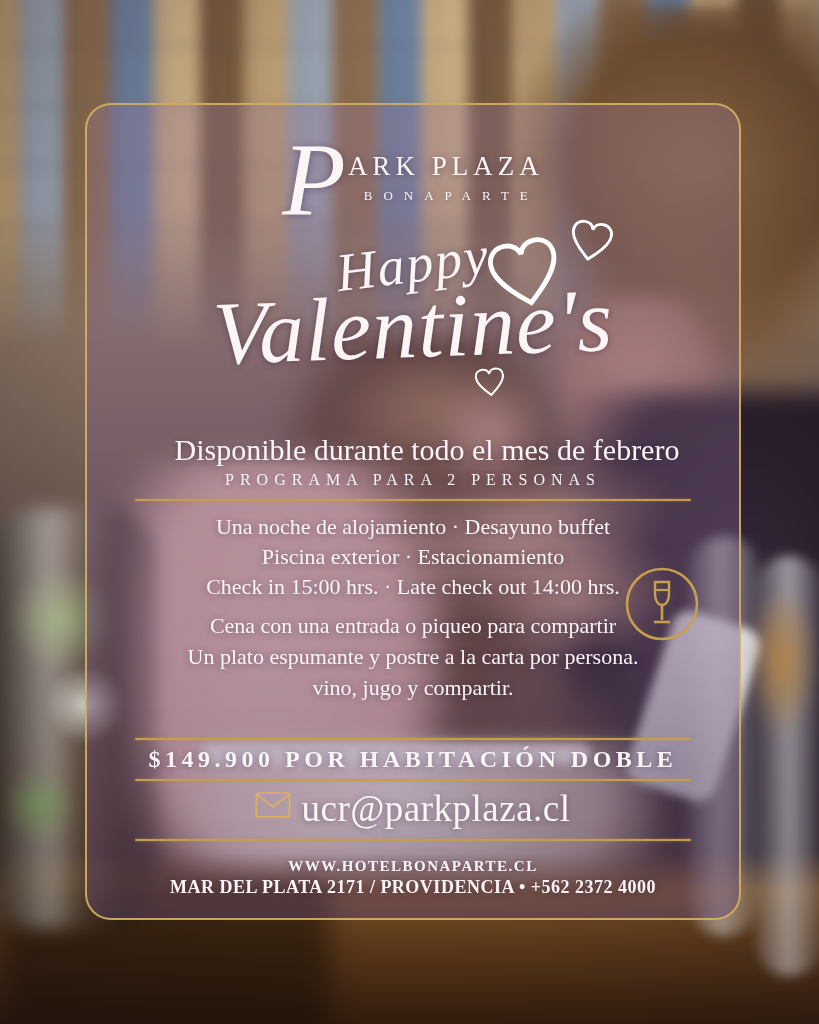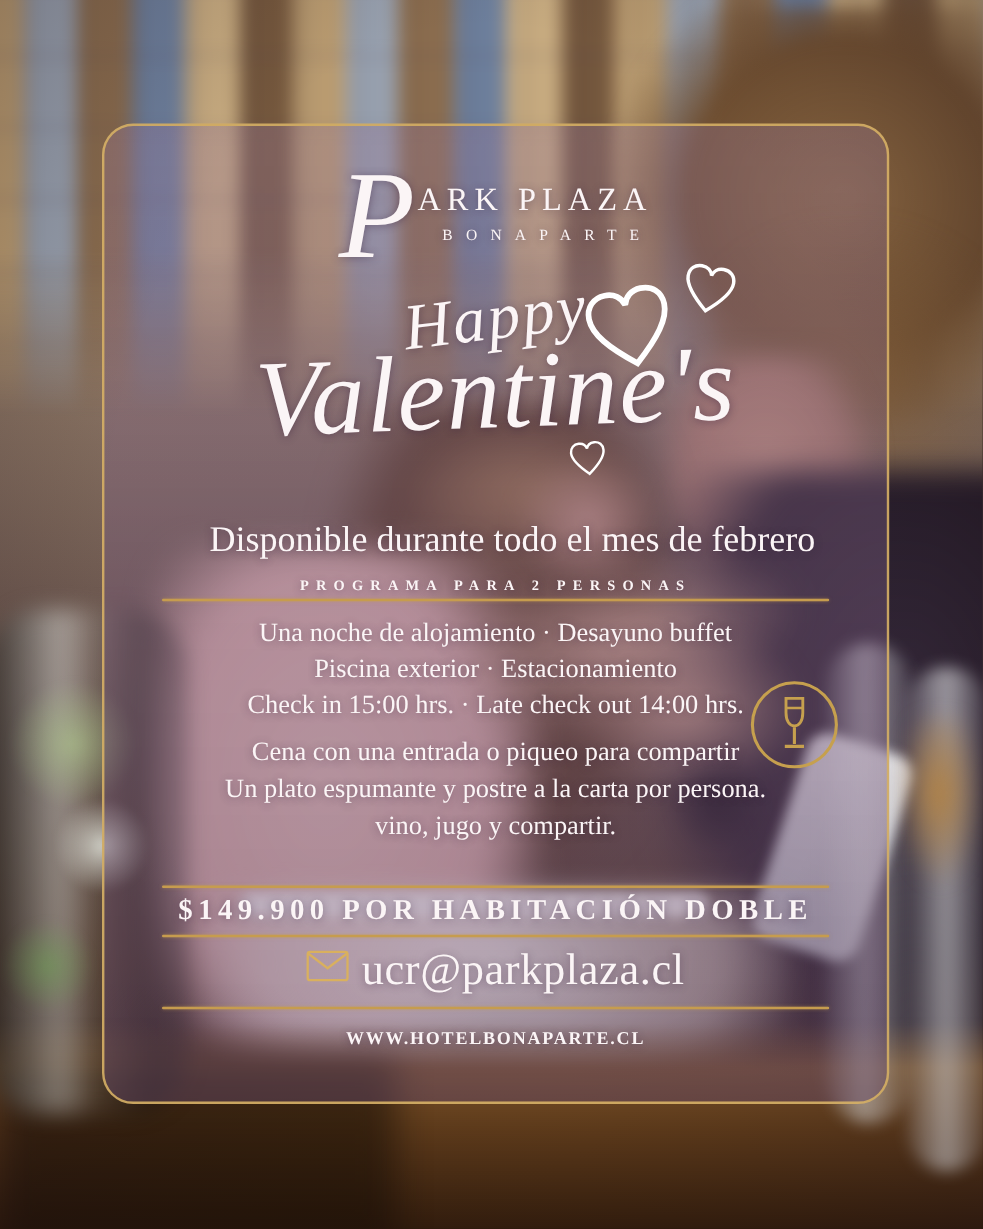--- a/index.html
+++ b/index.html
@@ -54,36 +54,36 @@
     border:2px solid rgba(214,176,100,.9);border-radius:26px;
     background:linear-gradient(180deg,rgba(150,118,152,.34) 0%,rgba(118,88,122,.42) 55%,rgba(100,72,104,.47) 100%);
     box-sizing:border-box;
   }
   .card .abs{position:absolute;left:0;right:0;text-align:center;color:#fbf5f6;}
   .tshadow{text-shadow:0 1px 7px rgba(55,32,60,.45);}
 
   
   .logo-main{display:flex;justify-content:center;align-items:flex-end;}
   .logo-p{font-style:italic;font-size:104px;line-height:.78;font-weight:400;transform:translateY(10px);margin-right:2px;}
-  .logo-col{display:flex;flex-direction:column;align-items:flex-end;margin-bottom:6px;}
+  .logo-col{display:flex;flex-direction:column;align-items:center;margin-bottom:6px;}
   .logo-rest{font-size:27px;letter-spacing:5px;font-weight:400;}
   .logo-sub{font-size:13px;letter-spacing:11px;margin-top:6px;text-indent:11px;}
 
   
   .script{font-style:italic;font-weight:400;}
   .happy{top:128px;font-size:54px;transform:rotate(-7deg);letter-spacing:2px;}
   .valentines{top:170px;font-size:90px;transform:rotate(-2deg);letter-spacing:1px;}
   .heart{position:absolute;}
   .heart path{fill:none;stroke:#ffffff;stroke-width:6;stroke-linecap:round;}
   .h-big{left:398px;top:128px;width:80px;height:80px;transform:rotate(-12deg);}
   .h-small{left:480px;top:112px;width:48px;height:48px;transform:rotate(10deg);}
   .h-tiny{left:386px;top:260px;width:34px;height:34px;transform:rotate(-6deg);}
 
   .availability{top:328px;font-size:30px;font-weight:400;padding-left:28px;}
-  .program{top:376px;font-size:12px;font-weight:700;letter-spacing:6px;}
+  .program{top:366px;font-size:16px;font-weight:400;letter-spacing:6px;}
 
   .gold-line{position:absolute;left:48px;right:48px;height:2px;background:#c69c4e;border-radius:1px;box-shadow:0 0 3px rgba(198,156,78,.5);}
   .line1{top:394px;}.line2{top:633px;}.line3{top:674px;}.line4{top:734px;}
 
   .inclusions{top:407px;font-size:22px;line-height:30px;}
   .dinner{top:505px;font-size:22px;line-height:31px;}
 
   .champ{position:absolute;left:536px;top:460px;width:78px;height:78px;}
   .champ *{stroke:#c6a04e;fill:none;}
 
@@ -188,15 +188,16 @@
       <svg class="env" viewBox="0 0 38 28">
         <rect x="1.5" y="1.5" width="35" height="25" rx="2" fill="none" stroke="#d9b05e" stroke-width="2"></rect>
         <path d="M2 3 L19 16 L36 3" fill="none" stroke="#d9b05e" stroke-width="2"></path>
       </svg>
       <span class="email-text tshadow">ucr@parkplaza.cl</span>
     </div>
 
     <div class="gold-line line4"></div>
 
     <div class="abs website tshadow">WWW.HOTELBONAPARTE.CL</div>
+    <div class="abs address tshadow">MAR DEL PLATA 2171 / PROVIDENCIA • +562 2372 4000</div>
 
   </div>
 </div>
 
 </body></html>

